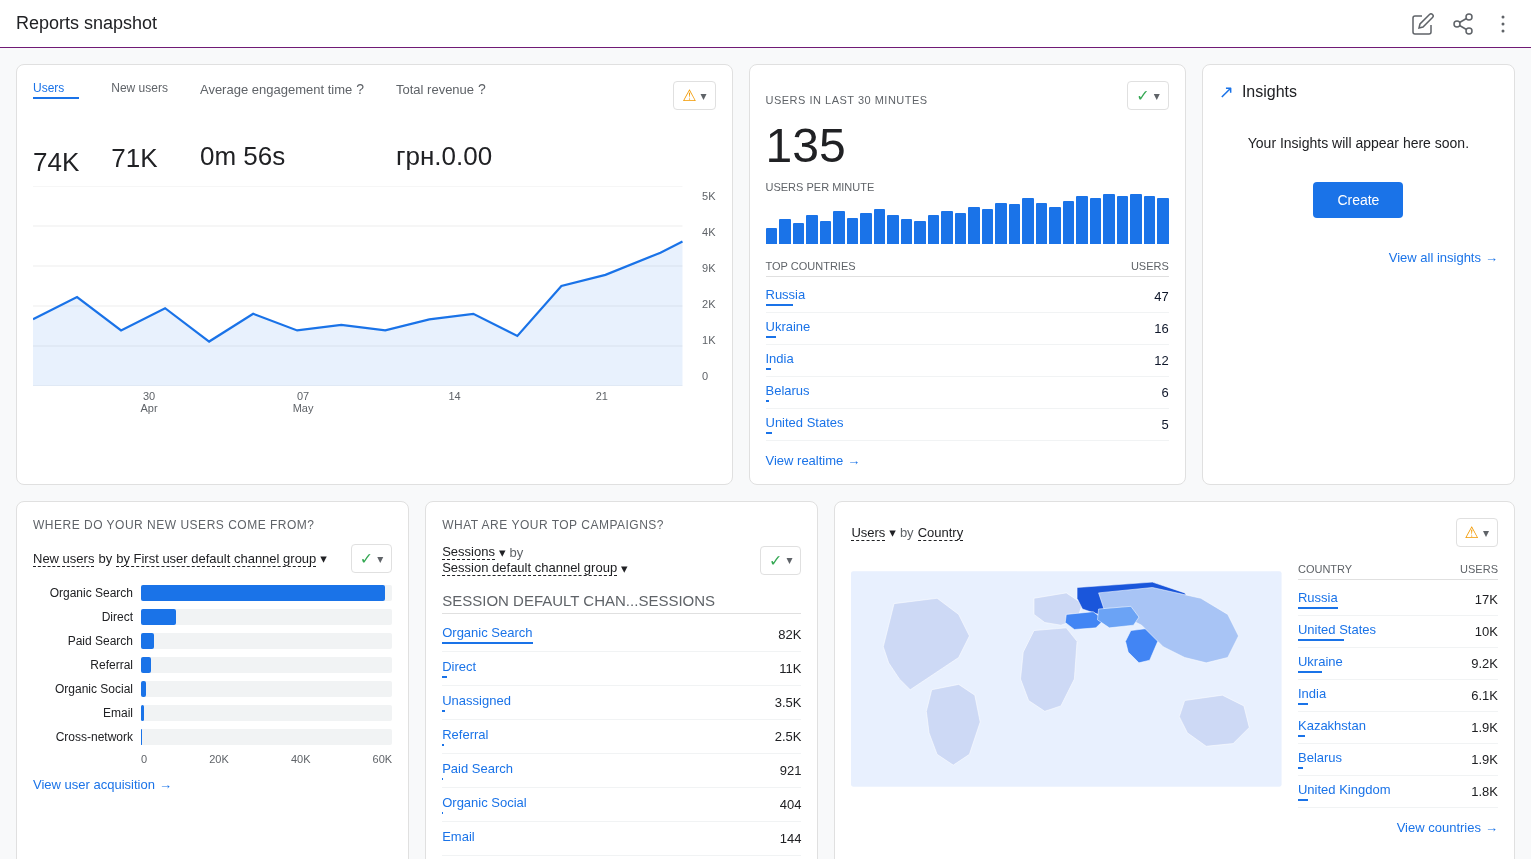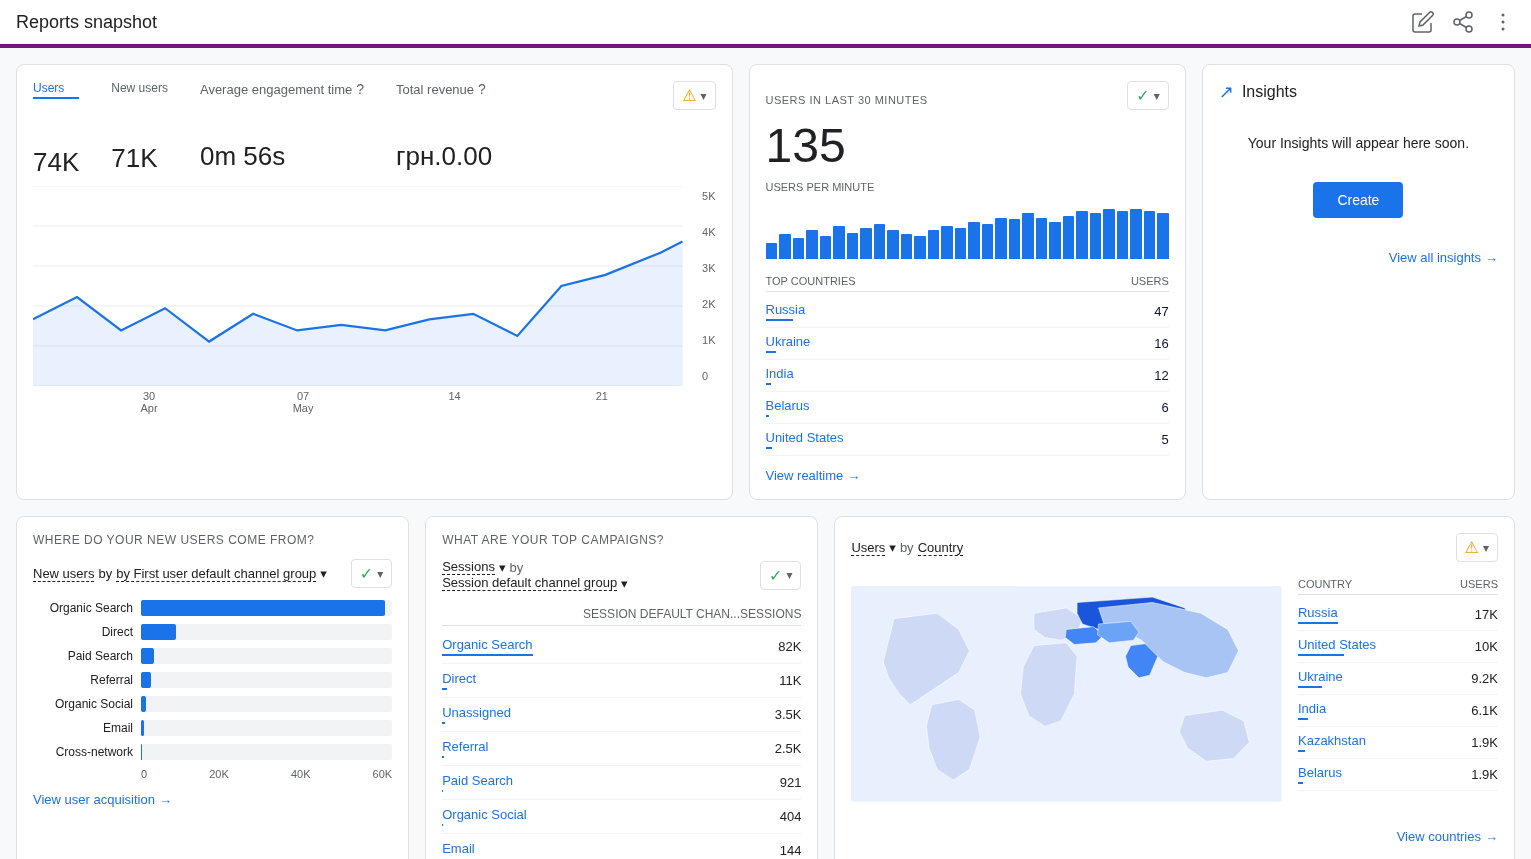--- a/index.html
+++ b/index.html
@@ -1,18 +1,18 @@
 <!DOCTYPE html>
 <html><head>
   <meta charset="utf-8">
   <style>
     * { box-sizing: border-box; margin: 0; padding: 0; }
     body { font-family: 'Google Sans', Arial, sans-serif; background: #f8f9fa; color: #202124; font-size: 13px; }
 
-    .header { display: flex; align-items: center; justify-content: space-between; padding: 8px 16px; background: #fff; border-bottom: 4px solid #701a75; height: 48px; }
+    .header { display: flex; align-items: center; justify-content: space-between; padding: 8px 16px; background: #fff; border-bottom: 1px solid #701a75; height: 48px; }
     .header-title { font-size: 18px; font-weight: 400; color: #202124; }
     .header-actions { display: flex; gap: 16px; }
     .header-icon { width: 24px; height: 24px; cursor: pointer; color: #5f6368; }
 
     .main { padding: 16px; display: flex; flex-direction: column; gap: 16px; }
 
     
     .top-row { display: flex; gap: 16px; }
     .card { background: #fff; border-radius: 8px; border: 1px solid #e0e0e0; padding: 16px; }
 
@@ -37,21 +37,21 @@
     .chart-svg { width: 100%; height: 100%; }
 
     .chart-y-labels { position: absolute; right: 0; top: 0; height: 100%; display: flex; flex-direction: column; justify-content: space-between; font-size: 11px; color: #5f6368; padding: 4px 0; }
     .chart-x-labels { display: flex; justify-content: space-around; font-size: 11px; color: #5f6368; margin-top: 4px; padding: 0 40px; }
     .chart-x-label { text-align: center; }
 
     
     .realtime-header { display: flex; align-items: center; justify-content: space-between; margin-bottom: 8px; }
     .realtime-title { font-size: 11px; color: #5f6368; letter-spacing: 0.5px; text-transform: uppercase; margin-top: 8px; }
     .realtime-count { font-size: 48px; font-weight: 300; color: #202124; margin-bottom: 8px; }
-    .realtime-subtitle { font-size: 11px; color: #5f6368; text-transform: uppercase; margin-bottom: 16px; }
+    .realtime-subtitle { font-size: 11px; color: #5f6368; text-transform: uppercase; margin-bottom: 1px; }
 
     .bar-chart-mini { display: flex; align-items: flex-end; gap: 2px; height: 50px; margin-bottom: 12px; }
     .bar-mini { background: #1a73e8; border-radius: 1px 1px 0 0; flex: 1; }
 
     .countries-table { width: 100%; }
     .countries-table-header { display: flex; justify-content: space-between; font-size: 11px; color: #5f6368; text-transform: uppercase; padding: 4px 0; border-bottom: 1px solid #e0e0e0; margin-bottom: 4px; }
     .country-row { display: flex; justify-content: space-between; align-items: center; padding: 6px 0; border-bottom: 1px solid #f1f3f4; }
     .country-name { font-size: 13px; color: #1a73e8; cursor: pointer; }
     .country-bar { height: 2px; background: #1a73e8; margin-top: 2px; }
     .country-count { font-size: 13px; color: #0f172a; }
@@ -85,21 +85,21 @@
 
     
     .hbar-chart { margin: 8px 0; }
     .hbar-row { display: flex; align-items: center; margin-bottom: 8px; gap: 8px; }
     .hbar-label { width: 100px; font-size: 12px; color: #202124; text-align: right; flex-shrink: 0; }
     .hbar-bar-container { flex: 1; height: 16px; background: #f1f3f4; border-radius: 2px; }
     .hbar-bar { height: 100%; background: #1a73e8; border-radius: 2px; }
     .hbar-x-labels { display: flex; justify-content: space-between; font-size: 11px; color: #5f6368; margin-left: 108px; margin-top: 4px; }
 
     
-    .campaigns-header { display: flex; justify-content: flex-end; font-size: 12px; color: #5f6368; text-transform: uppercase; padding: 4px 0; border-bottom: 1px solid #e0e0e0; margin-bottom: 4px; }
+    .campaigns-header { display: flex; justify-content: flex-start; font-size: 15px; color: #5f6368; text-transform: uppercase; padding: 4px 0; border-bottom: 1px solid #e0e0e0; margin-bottom: 4px; }
     .campaign-row { display: flex; justify-content: space-between; align-items: center; padding: 7px 0; border-bottom: 1px solid #f1f3f4; }
     .campaign-name { font-size: 13px; color: #1a73e8; cursor: pointer; display: flex; flex-direction: column; }
     .campaign-bar { height: 2px; background: #1a73e8; margin-top: 2px; }
     .campaign-value { font-size: 13px; color: #202124; }
 
     
     .map-header { display: flex; align-items: center; justify-content: space-between; margin-bottom: 12px; }
     .map-container { display: flex; gap: 16px; }
     .map-svg-container { flex: 1; }
     .map-table { flex: 0 0 200px; }
@@ -185,21 +185,21 @@
           <line x1="0" y1="144" x2="590" y2="144" stroke="#e0e0e0" stroke-width="0.5"></line>
           <line x1="0" y1="180" x2="590" y2="180" stroke="#e0e0e0" stroke-width="0.5"></line>
 
           <polyline fill="none" stroke="#1a73e8" stroke-width="2" points="0,120 40,100 80,130 120,110 160,140 200,115 240,130 280,125 320,130 360,120 400,115 440,135 480,90 520,80 570,60 590,50"></polyline>
 
           <polyline fill="rgba(26,115,232,0.1)" stroke="none" points="0,120 40,100 80,130 120,110 160,140 200,115 240,130 280,125 320,130 360,120 400,115 440,135 480,90 520,80 570,60 590,50 590,180 0,180"></polyline>
         </svg>
         <div class="chart-y-labels">
           <span>5K</span>
           <span>4K</span>
-          <span>3K</span>
+          <span>9K</span>
           <span>2K</span>
           <span>1K</span>
           <span>0</span>
         </div>
       </div>
       <div class="chart-x-labels">
         <div class="chart-x-label">
             <div>30</div>
             <div>Apr</div>
           </div>
@@ -529,20 +529,24 @@
             <span class="map-count">6.1K</span>
           </div>
           <div class="map-row">
             <div class="map-country">Kazakhstan<div class="country-bar" style="width:11%;"></div></div>
             <span class="map-count">1.9K</span>
           </div>
           <div class="map-row">
             <div class="map-country">Belarus<div class="country-bar" style="width:11%;"></div></div>
             <span class="map-count">1.9K</span>
           </div>
+          <div class="map-row">
+            <div class="map-country">United Kingdom<div class="country-bar" style="width:11%;"></div></div>
+            <span class="map-count">1.8K</span>
+          </div>
         </div>
       </div>
 
       <div class="view-link" style="justify-content:flex-end;">
         <span>View countries</span>
         <span>→</span>
       </div>
     </div>
 
   </div>

